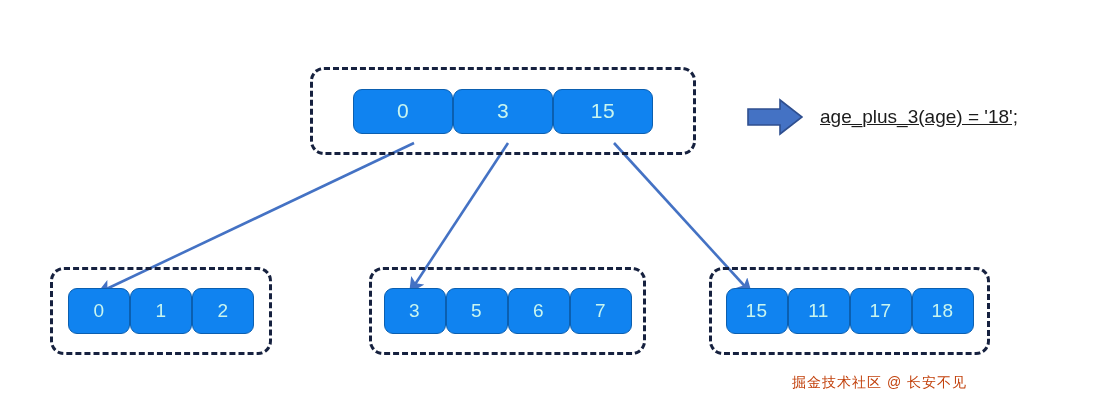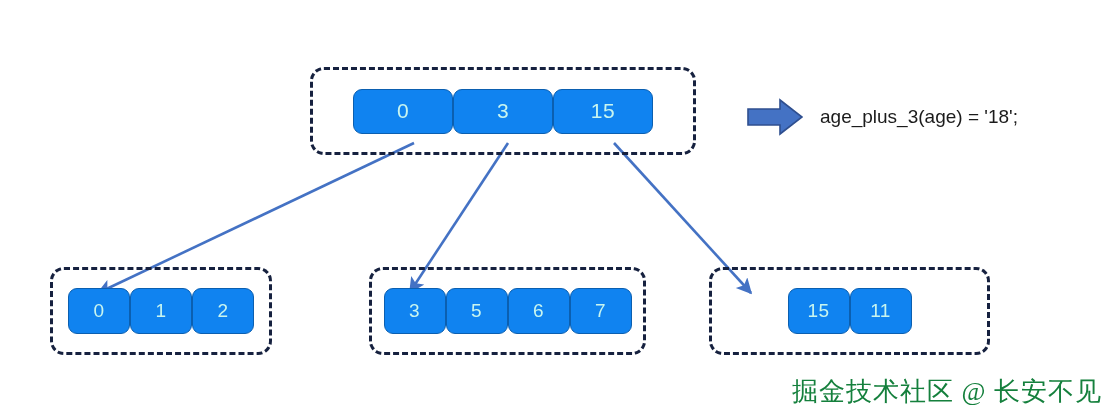--- a/index.html
+++ b/index.html
@@ -103,30 +103,31 @@
     width: 58px;
     height: 38px;
     flex: none;
   }
   #annotation-text {
     margin-left: 16px;
     font-size: 19px;
     color: #1b1b1b;
     white-space: nowrap;
     font-family: "Liberation Sans", sans-serif;
+    text-decoration: underline;
   }
   
   #watermark {
     position: absolute;
     left: 792px;
     top: 374px;
-    font-size: 26px;
-    color: #15803d;
+    font-size: 14px;
+    color: #c2410c;
     white-space: nowrap;
-    font-family: Liberation Serif, serif;
+    font-family: Liberation Sans, sans-serif;
     letter-spacing: 1px;
   }
 </style>
 </head>
 <body>
 
 <div id="canvas">
 
   <svg id="connectors" viewBox="0 0 1102 412" xmlns="http://www.w3.org/2000/svg">
     <defs>
@@ -161,20 +162,22 @@
       <div class="cell">5</div>
       <div class="cell">6</div>
       <div class="cell">7</div>
     </div>
   </div>
 
   <div class="node-box leaf" id="leaf-node-2">
     <div class="cells">
       <div class="cell">15</div>
       <div class="cell">11</div>
+      <div class="cell">17</div>
+      <div class="cell">18</div>
     </div>
   </div>
 
   <div id="annotation">
     <svg id="annotation-arrow-icon" viewBox="0 0 58 38" xmlns="http://www.w3.org/2000/svg">
       <path d="M2,11 L34,11 L34,2 L56,19 L34,36 L34,27 L2,27 Z" fill="#4472c4" stroke="#2f4f8f" stroke-width="1.6" stroke-linejoin="miter"></path>
     </svg>
     <div id="annotation-text">age_plus_3(age) = '18';</div>
   </div>
 

